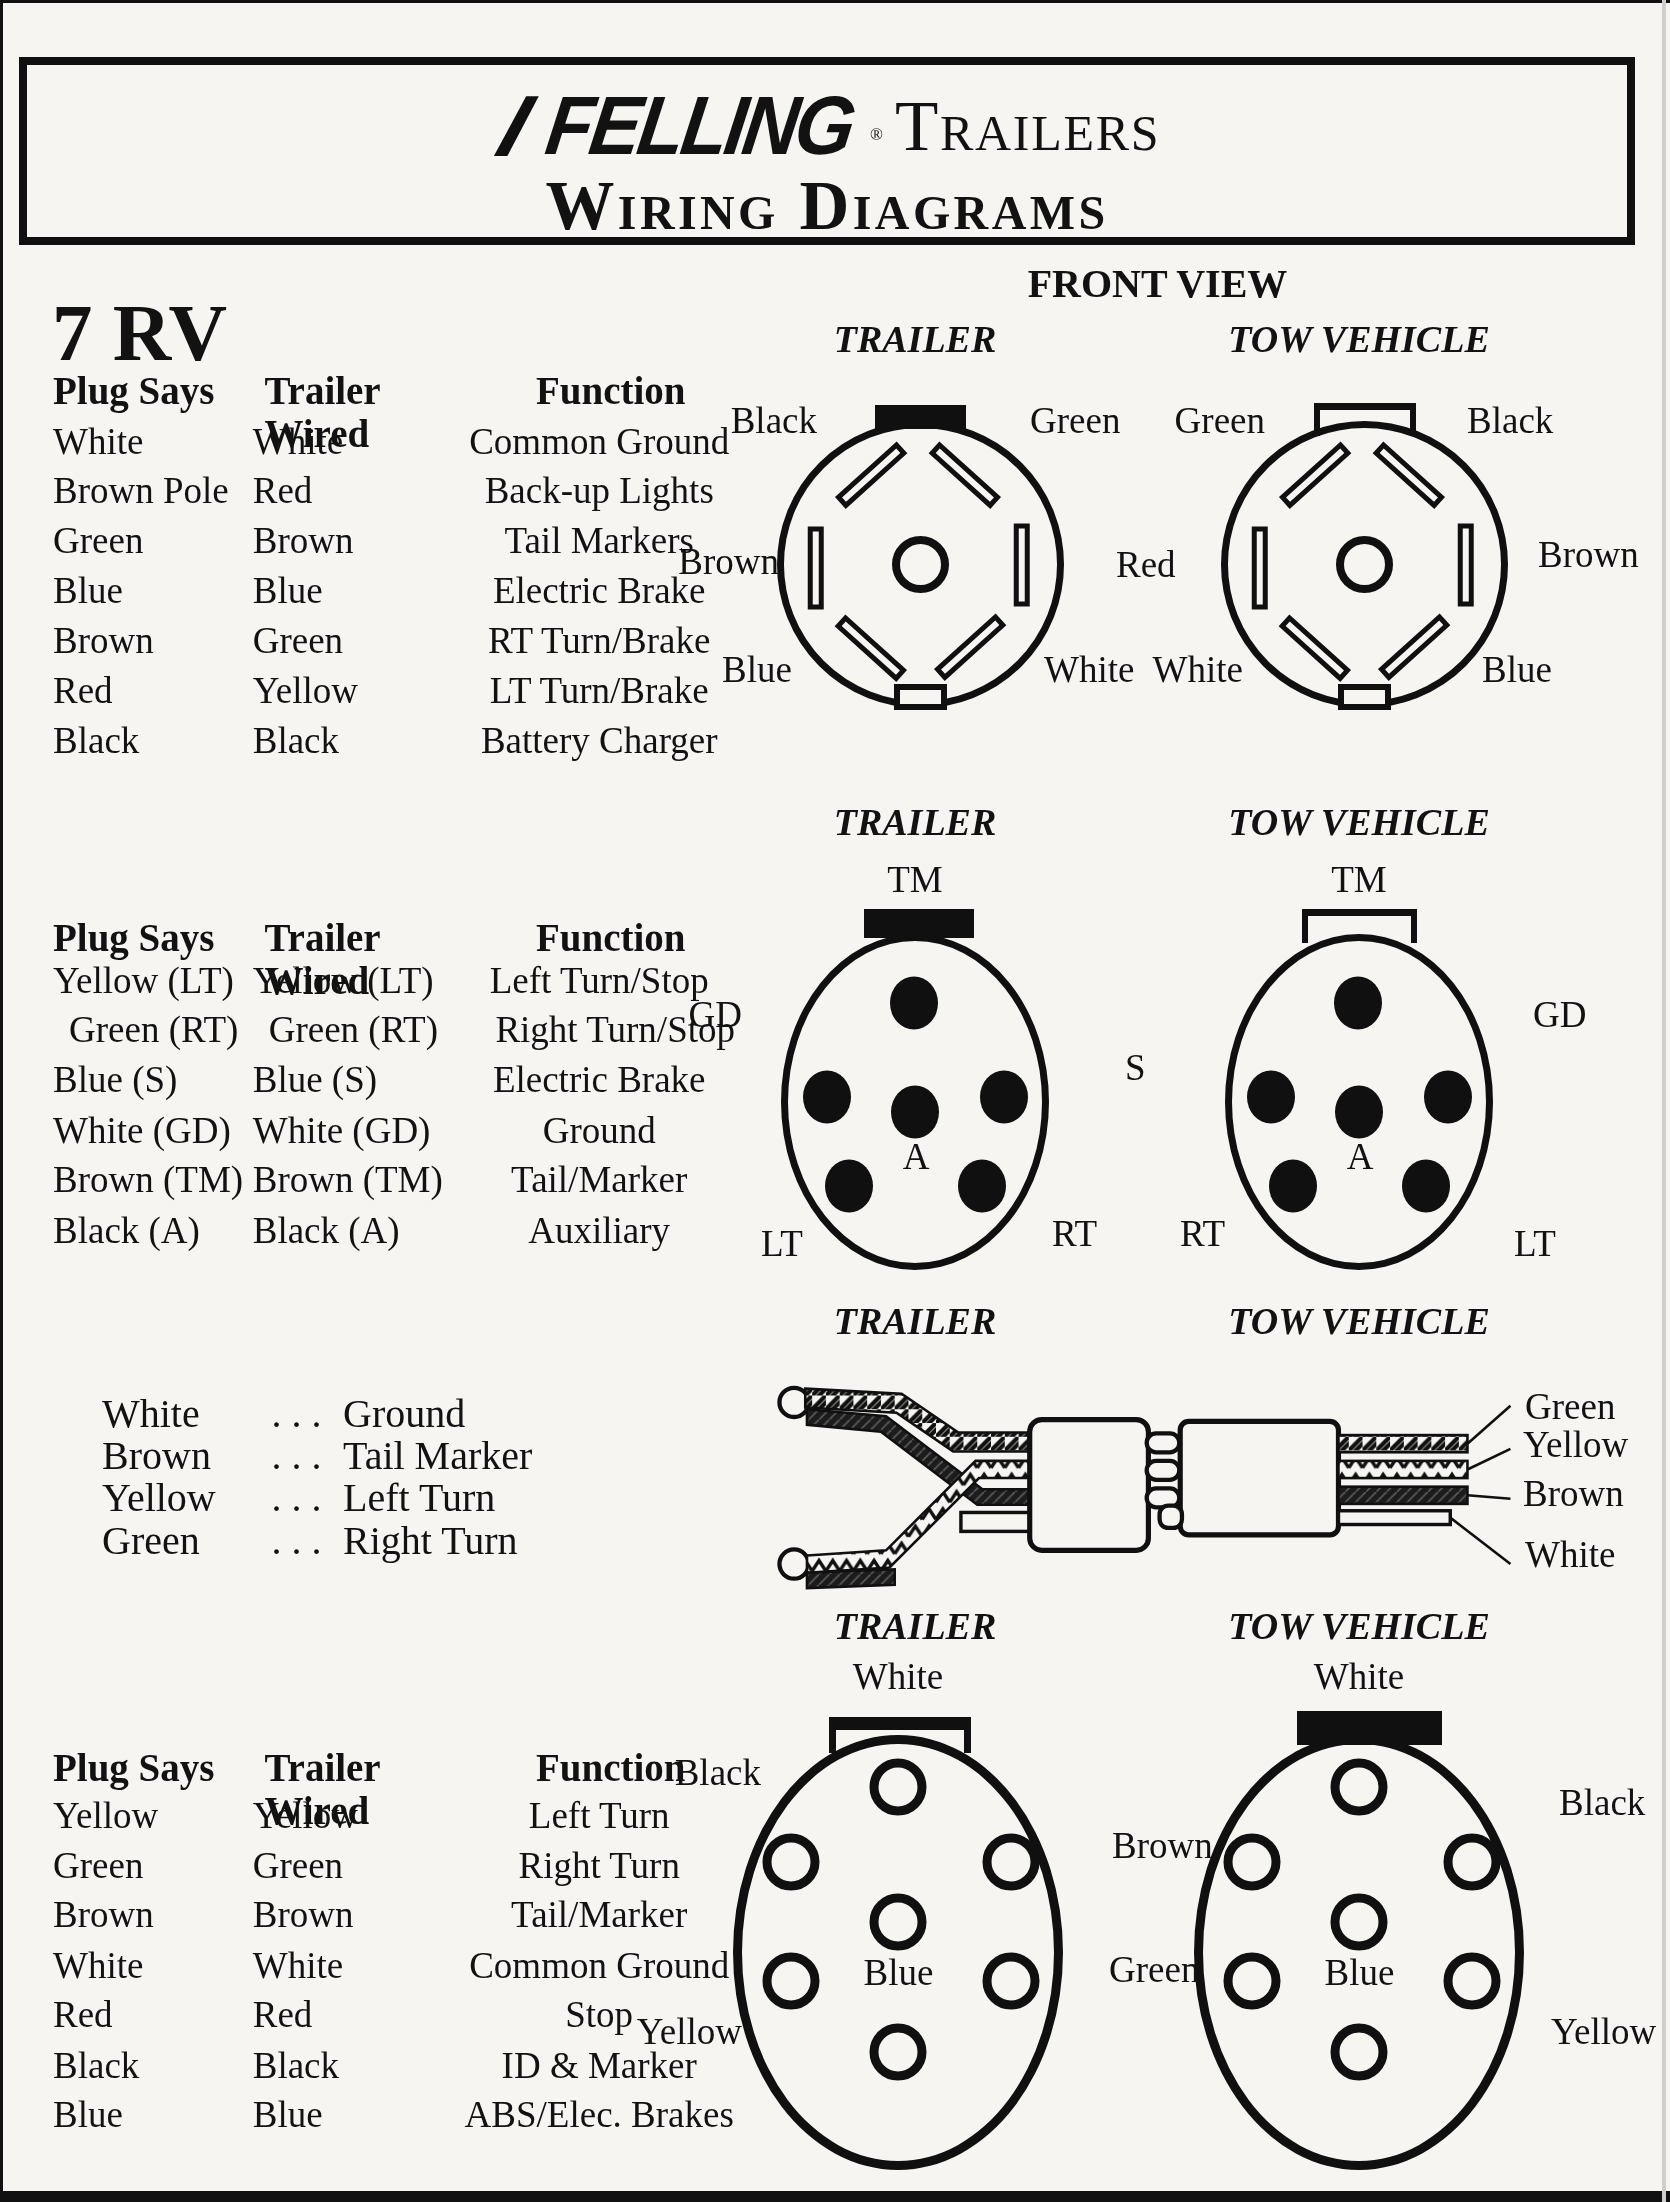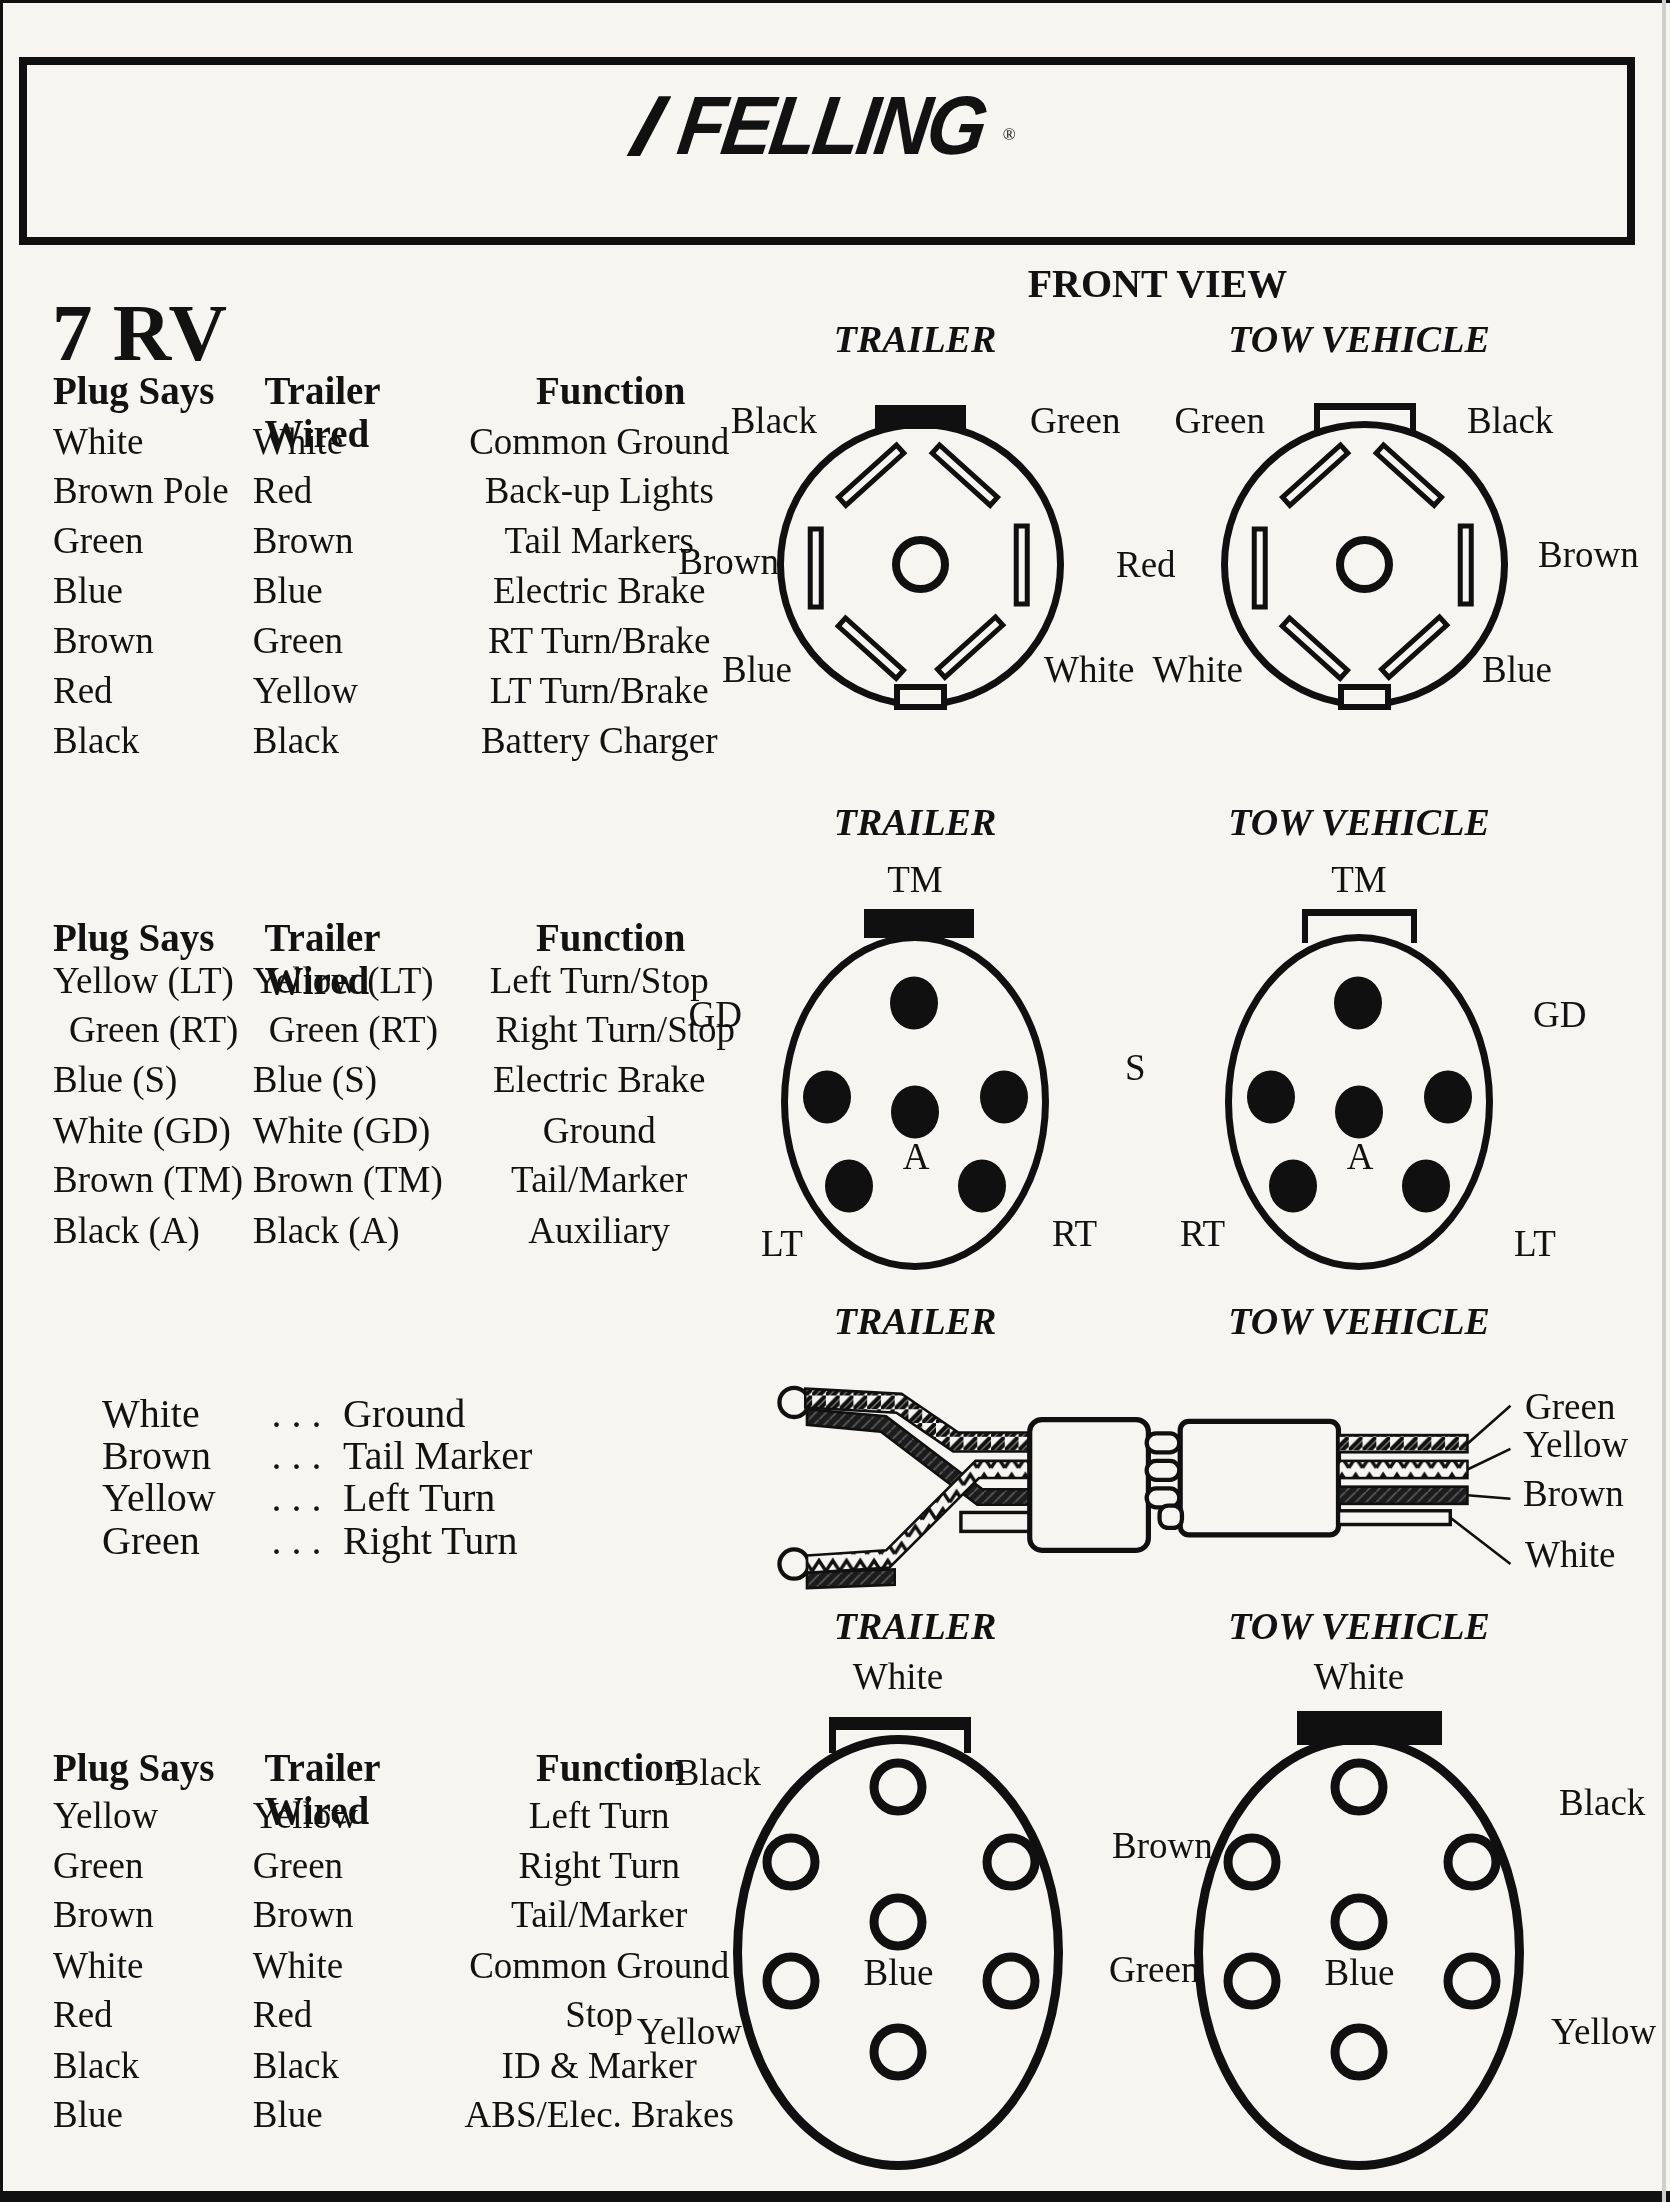--- a/index.html
+++ b/index.html
@@ -65,21 +65,23 @@
   <div class="abs edge-top"></div>
   <div class="abs edge-left"></div>
   <div class="abs edge-bottom"></div>
   <div class="abs edge-right"></div>
 
   <div class="abs hdr-box">
     <div class="abs logo-row">
       <span class="logo-mark"></span>
       <span class="logo-text">FELLING</span>
       <span class="logo-reg">®</span>
-    </div>
+      <span class="brand-suffix">Trailers</span>
+    </div>
+    <div class="abs hdr-sub">Wiring Diagrams</div>
   </div>
 
   <div class="abs front-view">FRONT VIEW</div>
 
   <div class="abs sec-title" style="left:52px;top:293px;font-size:81px;">7 RV</div>
   <div class="abs trow thead" style="top:370px;">
     <span class="c1">Plug Says</span>
     <span class="c2">Trailer Wired</span>
     <span class="c3">Function</span>
   </div>

